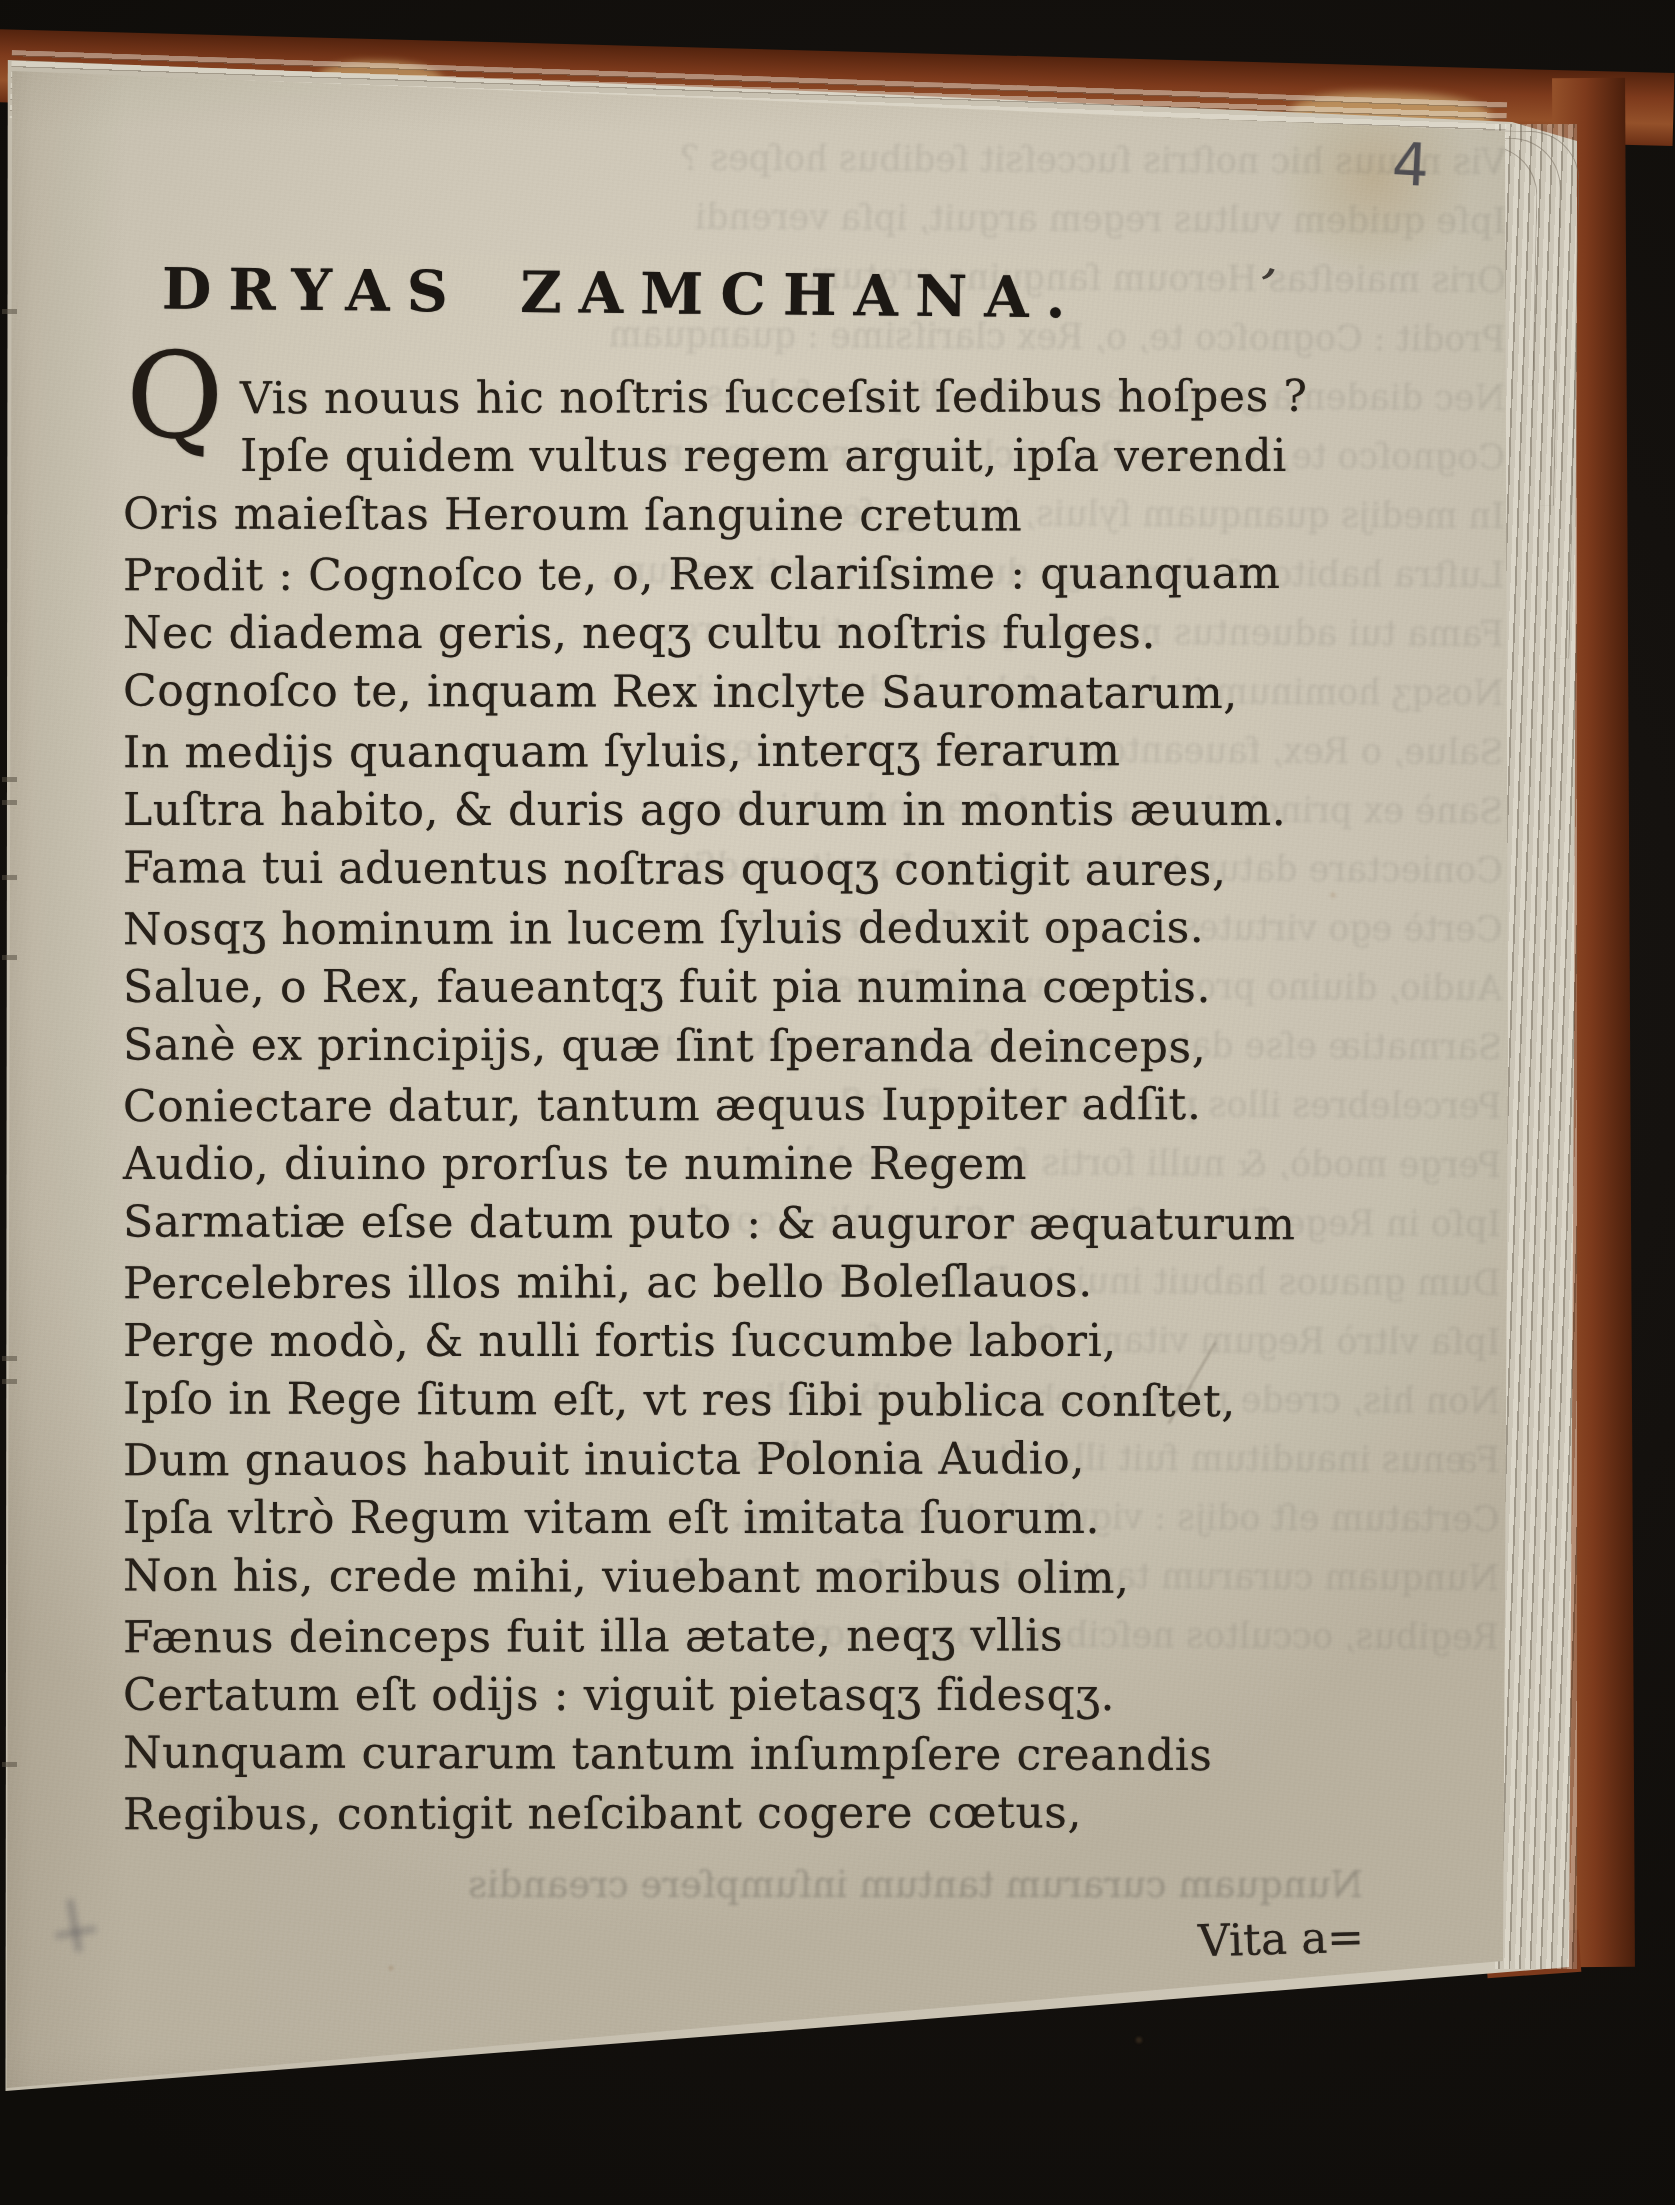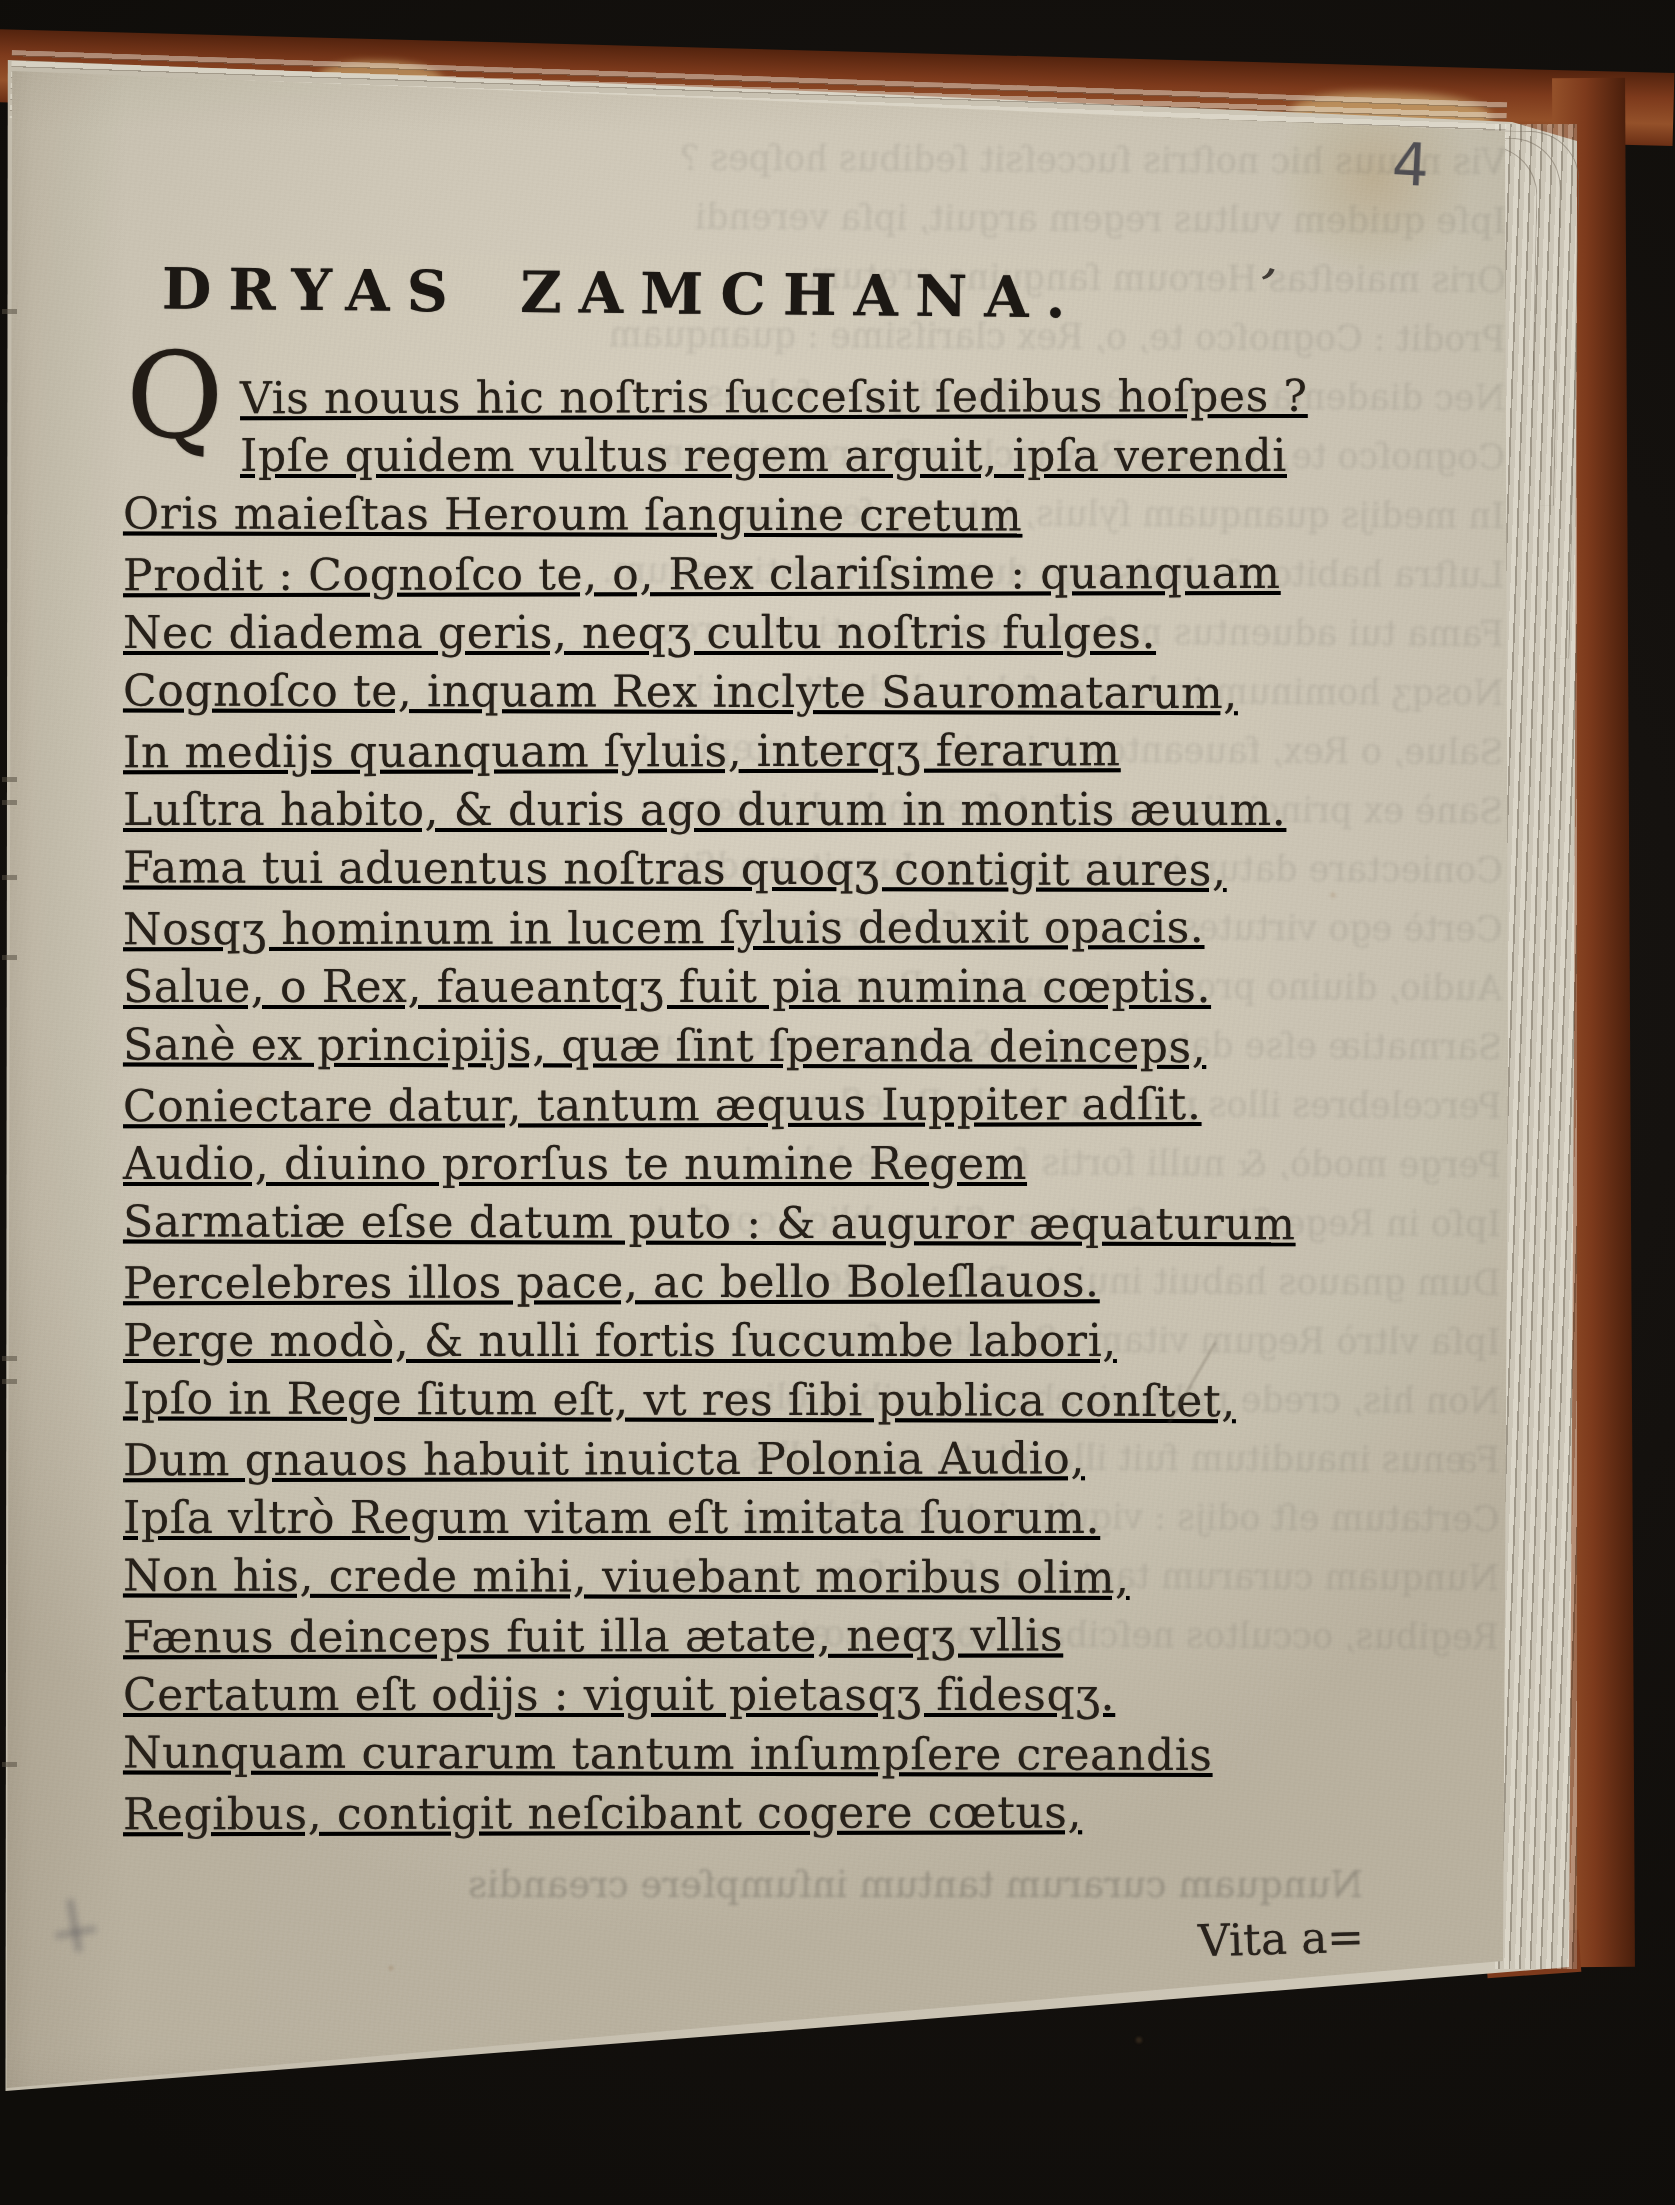--- a/index.html
+++ b/index.html
@@ -51,21 +51,21 @@
 
   
   .title{left:162px;top:259px;font-size:57px;font-weight:700;color:#1c1814;
     letter-spacing:.30em;word-spacing:.32em;transform:rotate(.55deg);white-space:nowrap;
     text-shadow:0 0 1.1px rgba(25,20,15,.55);}
   .title-flourish{left:1267px;top:226px;font-size:53px;color:#2a2522;opacity:.85;transform:rotate(18deg);}
   .folio{left:1392px;top:131px;font-family:"DejaVu Sans",sans-serif;font-size:58px;font-weight:400;
     color:#3d3d46;opacity:.85;transform:rotate(3deg);filter:blur(0.3px);}
   .dropcap{left:126px;top:337px;font-size:119px;line-height:1;color:#221c16;transform:rotate(1deg);
     text-shadow:0 0 1.7px rgba(30,24,18,.5);}
-  .poem{left:123px;top:367px;width:1291px;text-decoration:underline;}
+  .poem{left:123px;top:367px;width:1291px;}
   .poem .line{position:relative;white-space:nowrap;height:59px;line-height:59px;font-size:44px;
     letter-spacing:0.6px;color:#262019;text-shadow:0 0 1.1px rgba(35,28,20,.5);}
   .poem .line:nth-child(-n+2){margin-left:117px;}
   .poem .line:nth-child(3n){transform:rotate(.14deg);}
   .poem .line:nth-child(3n+1){transform:rotate(-.12deg);}
   .catchword{left:1198px;top:1913px;font-size:44px;color:#28221c;transform:rotate(-1.6deg);
     text-shadow:0 0 1.1px rgba(35,28,20,.5);white-space:nowrap;}
 
   
   .ghost{left:344px;top:130px;width:1158px;height:1823px;overflow:hidden;
@@ -162,21 +162,21 @@
       <div class="line">Cognoſco te, inquam Rex inclyte Sauromatarum,</div>
       <div class="line">In medijs quanquam ſyluis, interqʒ ferarum</div>
       <div class="line">Luſtra habito, &amp; duris ago durum in montis æuum.</div>
       <div class="line">Fama tui aduentus noſtras quoqʒ contigit aures,</div>
       <div class="line">Nosqʒ hominum in lucem ſyluis deduxit opacis.</div>
       <div class="line">Salue, o Rex, faueantqʒ fuit pia numina cœptis.</div>
       <div class="line">Sanè ex principijs, quæ ſint ſperanda deinceps,</div>
       <div class="line">Coniectare datur, tantum æquus Iuppiter adſit.</div>
       <div class="line">Audio, diuino prorſus te numine Regem</div>
       <div class="line">Sarmatiæ eſse datum puto : &amp; auguror æquaturum</div>
-      <div class="line">Percelebres illos pace, ac bello Boleſlauos.</div>
+      <div class="line">Percelebres illos mihi, ac bello Boleſlauos.</div>
       <div class="line">Perge modò, &amp; nulli fortis ſuccumbe labori,</div>
       <div class="line">Ipſo in Rege ſitum eſt, vt res ſibi publica conſtet,</div>
       <div class="line">Dum gnauos habuit inuicta Polonia Audio,</div>
       <div class="line">Ipſa vltrò Regum vitam eſt imitata ſuorum.</div>
       <div class="line">Non his, crede mihi, viuebant moribus olim,</div>
       <div class="line">Fænus deinceps fuit illa ætate, neqʒ vllis</div>
       <div class="line">Certatum eſt odijs : viguit pietasqʒ fidesqʒ.</div>
       <div class="line">Nunquam curarum tantum inſumpſere creandis</div>
       <div class="line">Regibus, contigit neſcibant cogere cœtus,</div>
     </div>

